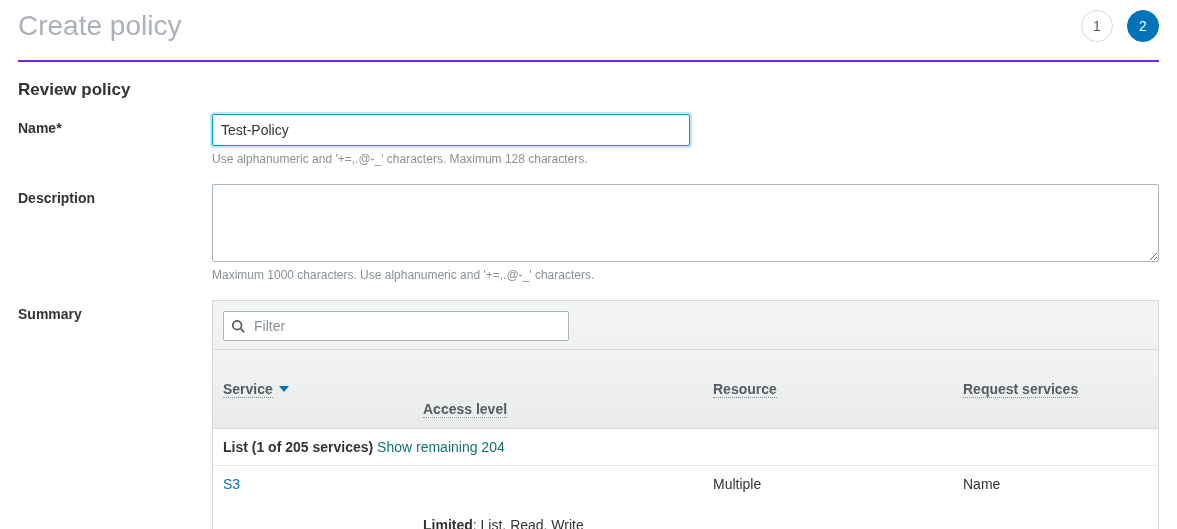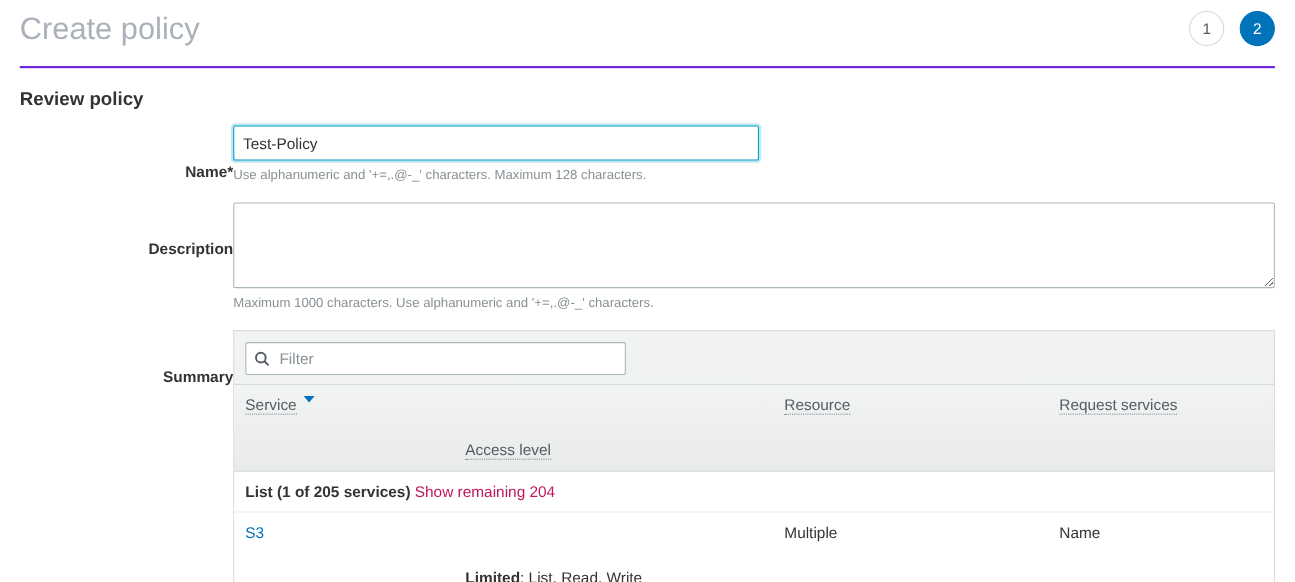--- a/index.html
+++ b/index.html
@@ -61,26 +61,24 @@
     margin: 0 0 14px 0;
   }
   .form-row {
     display: flex;
     align-items: flex-start;
     margin-bottom: 18px;
   }
   .form-label {
     width: 194px;
     min-width: 194px;
-    text-align: right;
     padding-top: 6px;
     font-size: 14px;
     font-weight: 700;
     color: #333;
-    margin-top: 28px;
   }
   .form-field {
     flex: 1;
     min-width: 0;
   }
   .name-input {
     width: 478px;
     height: 32px;
     padding: 4px 8px;
     font-size: 14px;
@@ -144,24 +142,24 @@
   }
   .table-header {
     display: flex;
     border-top: 1px solid #d5dbdb;
     border-bottom: 1px solid #d5dbdb;
     background: linear-gradient(#f2f3f3, #e9ebeb);
     padding: 10px 10px;
   }
   .th {
     font-size: 14px;
-    font-weight: 400;
+    font-weight: 700;
     color: #545b64;
     display: flex;
-    align-items: flex-start;
+    align-items: center;
     gap: 6px;
   }
   .th .underline {
     border-bottom: 1px dotted #879196;
   }
   .col-service { width: 200px; }
   .col-access { width: 290px; margin-top: 41px; }
   .col-resource { width: 250px; }
   .col-request { flex: 1; }
   .sort-caret {
@@ -170,21 +168,21 @@
     border-right: 5px solid transparent;
     border-top: 6px solid #0073bb;
   }
   .allow-row {
     background: #fff;
     border-bottom: 1px solid #e7e7e7;
     padding: 10px 10px;
     font-size: 14px;
   }
   .allow-row .bold { font-weight: 700; color: #333; }
-  .allow-row a { color: #be185d; text-decoration: none; }
+  .allow-row a { color: #0f766e; text-decoration: none; }
   .data-row {
     background: #fff;
     display: flex;
     padding: 10px 10px 12px 10px;
     font-size: 14px;
     color: #333;
   }
   .data-row .col-service a { color: #0073bb; text-decoration: none; }
   .data-row .bold { font-weight: 700; }
   .scrollbar-strip {

